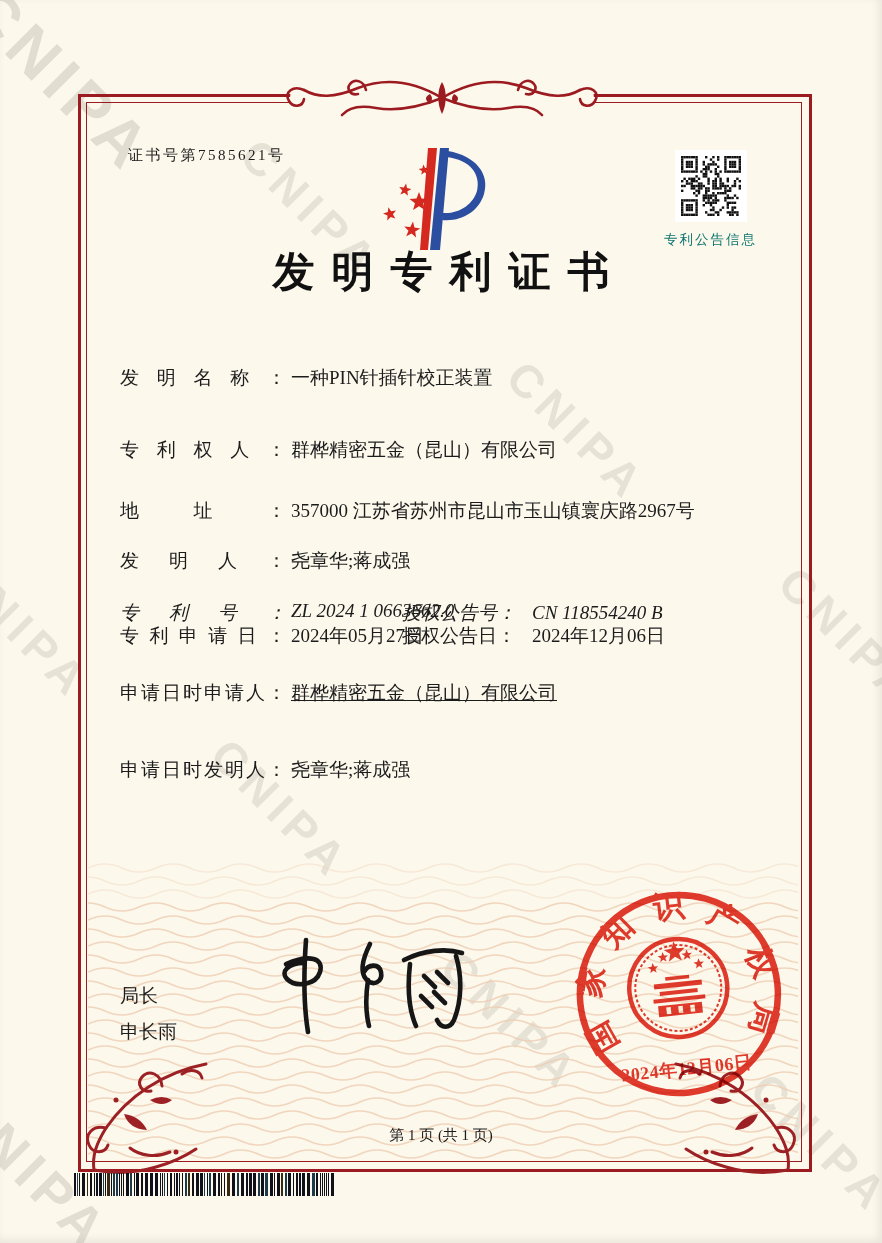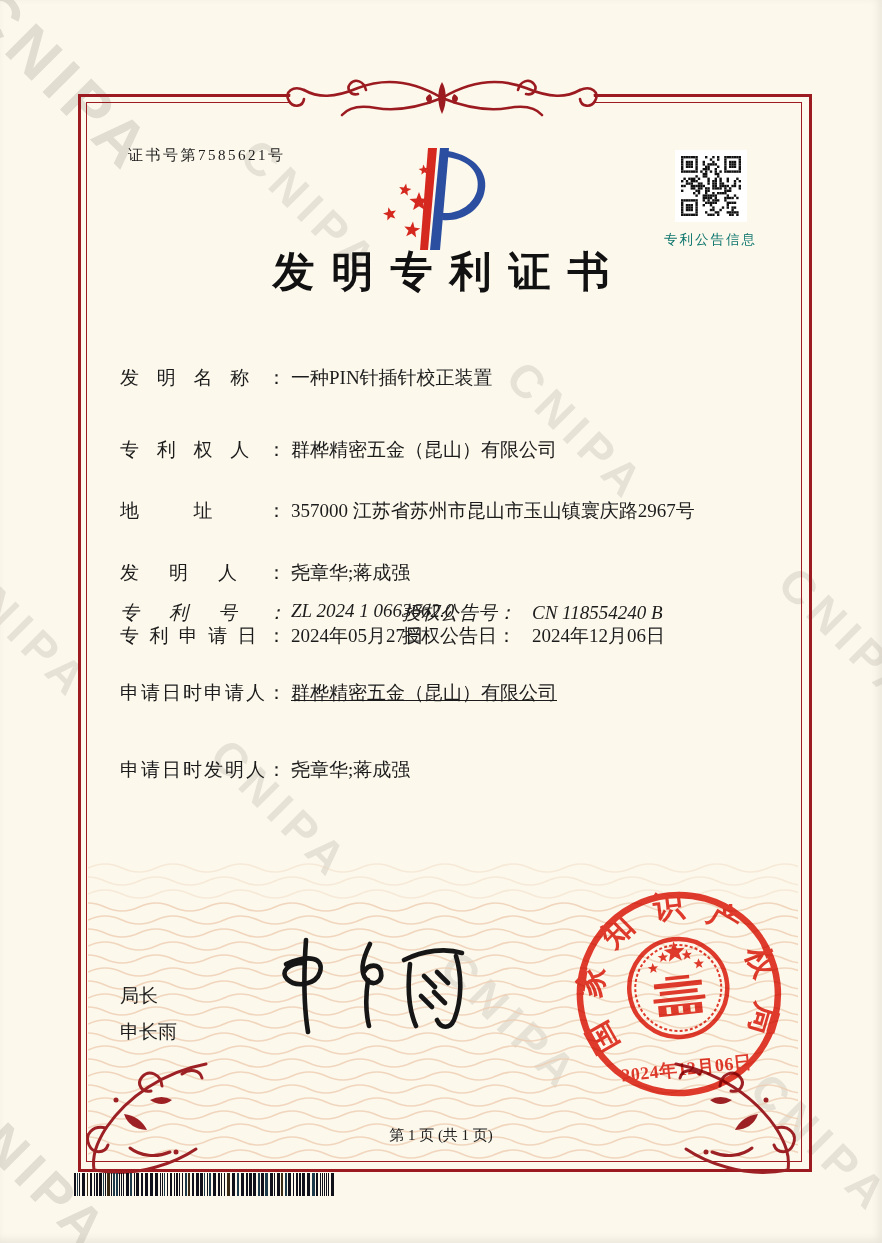--- a/index.html
+++ b/index.html
@@ -50,21 +50,21 @@
     letter-spacing:17px; text-indent:17px; color:#111;}
   
   .fields{position:absolute; left:120px; top:0; width:660px; z-index:5; font-size:19px;}
   .frow{position:absolute; left:0; white-space:nowrap;}
   .flabel{display:inline-block; width:166px; text-align:justify; text-align-last:justify;
     vertical-align:top;}
   .fvalue{margin-left:5px;}
   .pair{position:absolute; left:282px; top:0; white-space:nowrap;}
   .pair .plabel{display:inline-block;}
   .pair .pvalue{margin-left:16px;}
-  .r0{top:365px;} .r1{top:437px;} .r2{top:498px;} .r3{top:560px;}
+  .r0{top:365px;} .r1{top:437px;} .r2{top:498px;} .r3{top:548px;}
   .r4{top:600px;font-style:italic;} .r5{top:623px;} .r6{top:680px;text-decoration:underline;} .r7{top:757px;}
   
   .statement{position:absolute; left:90px; top:838px; width:702px; z-index:5;
     font-size:16.5px; line-height:1.82; color:#1a1a1a;}
   .statement div{text-align:center;}
   
   .signer{position:absolute; left:120px; top:978px; z-index:5; font-size:19px; line-height:1.9;}
   .sig-svg{position:absolute; left:258px; top:928px; z-index:5;}
   .seal-svg{position:absolute; left:568px; top:884px; z-index:6; opacity:.92; mix-blend-mode:multiply;}
   

